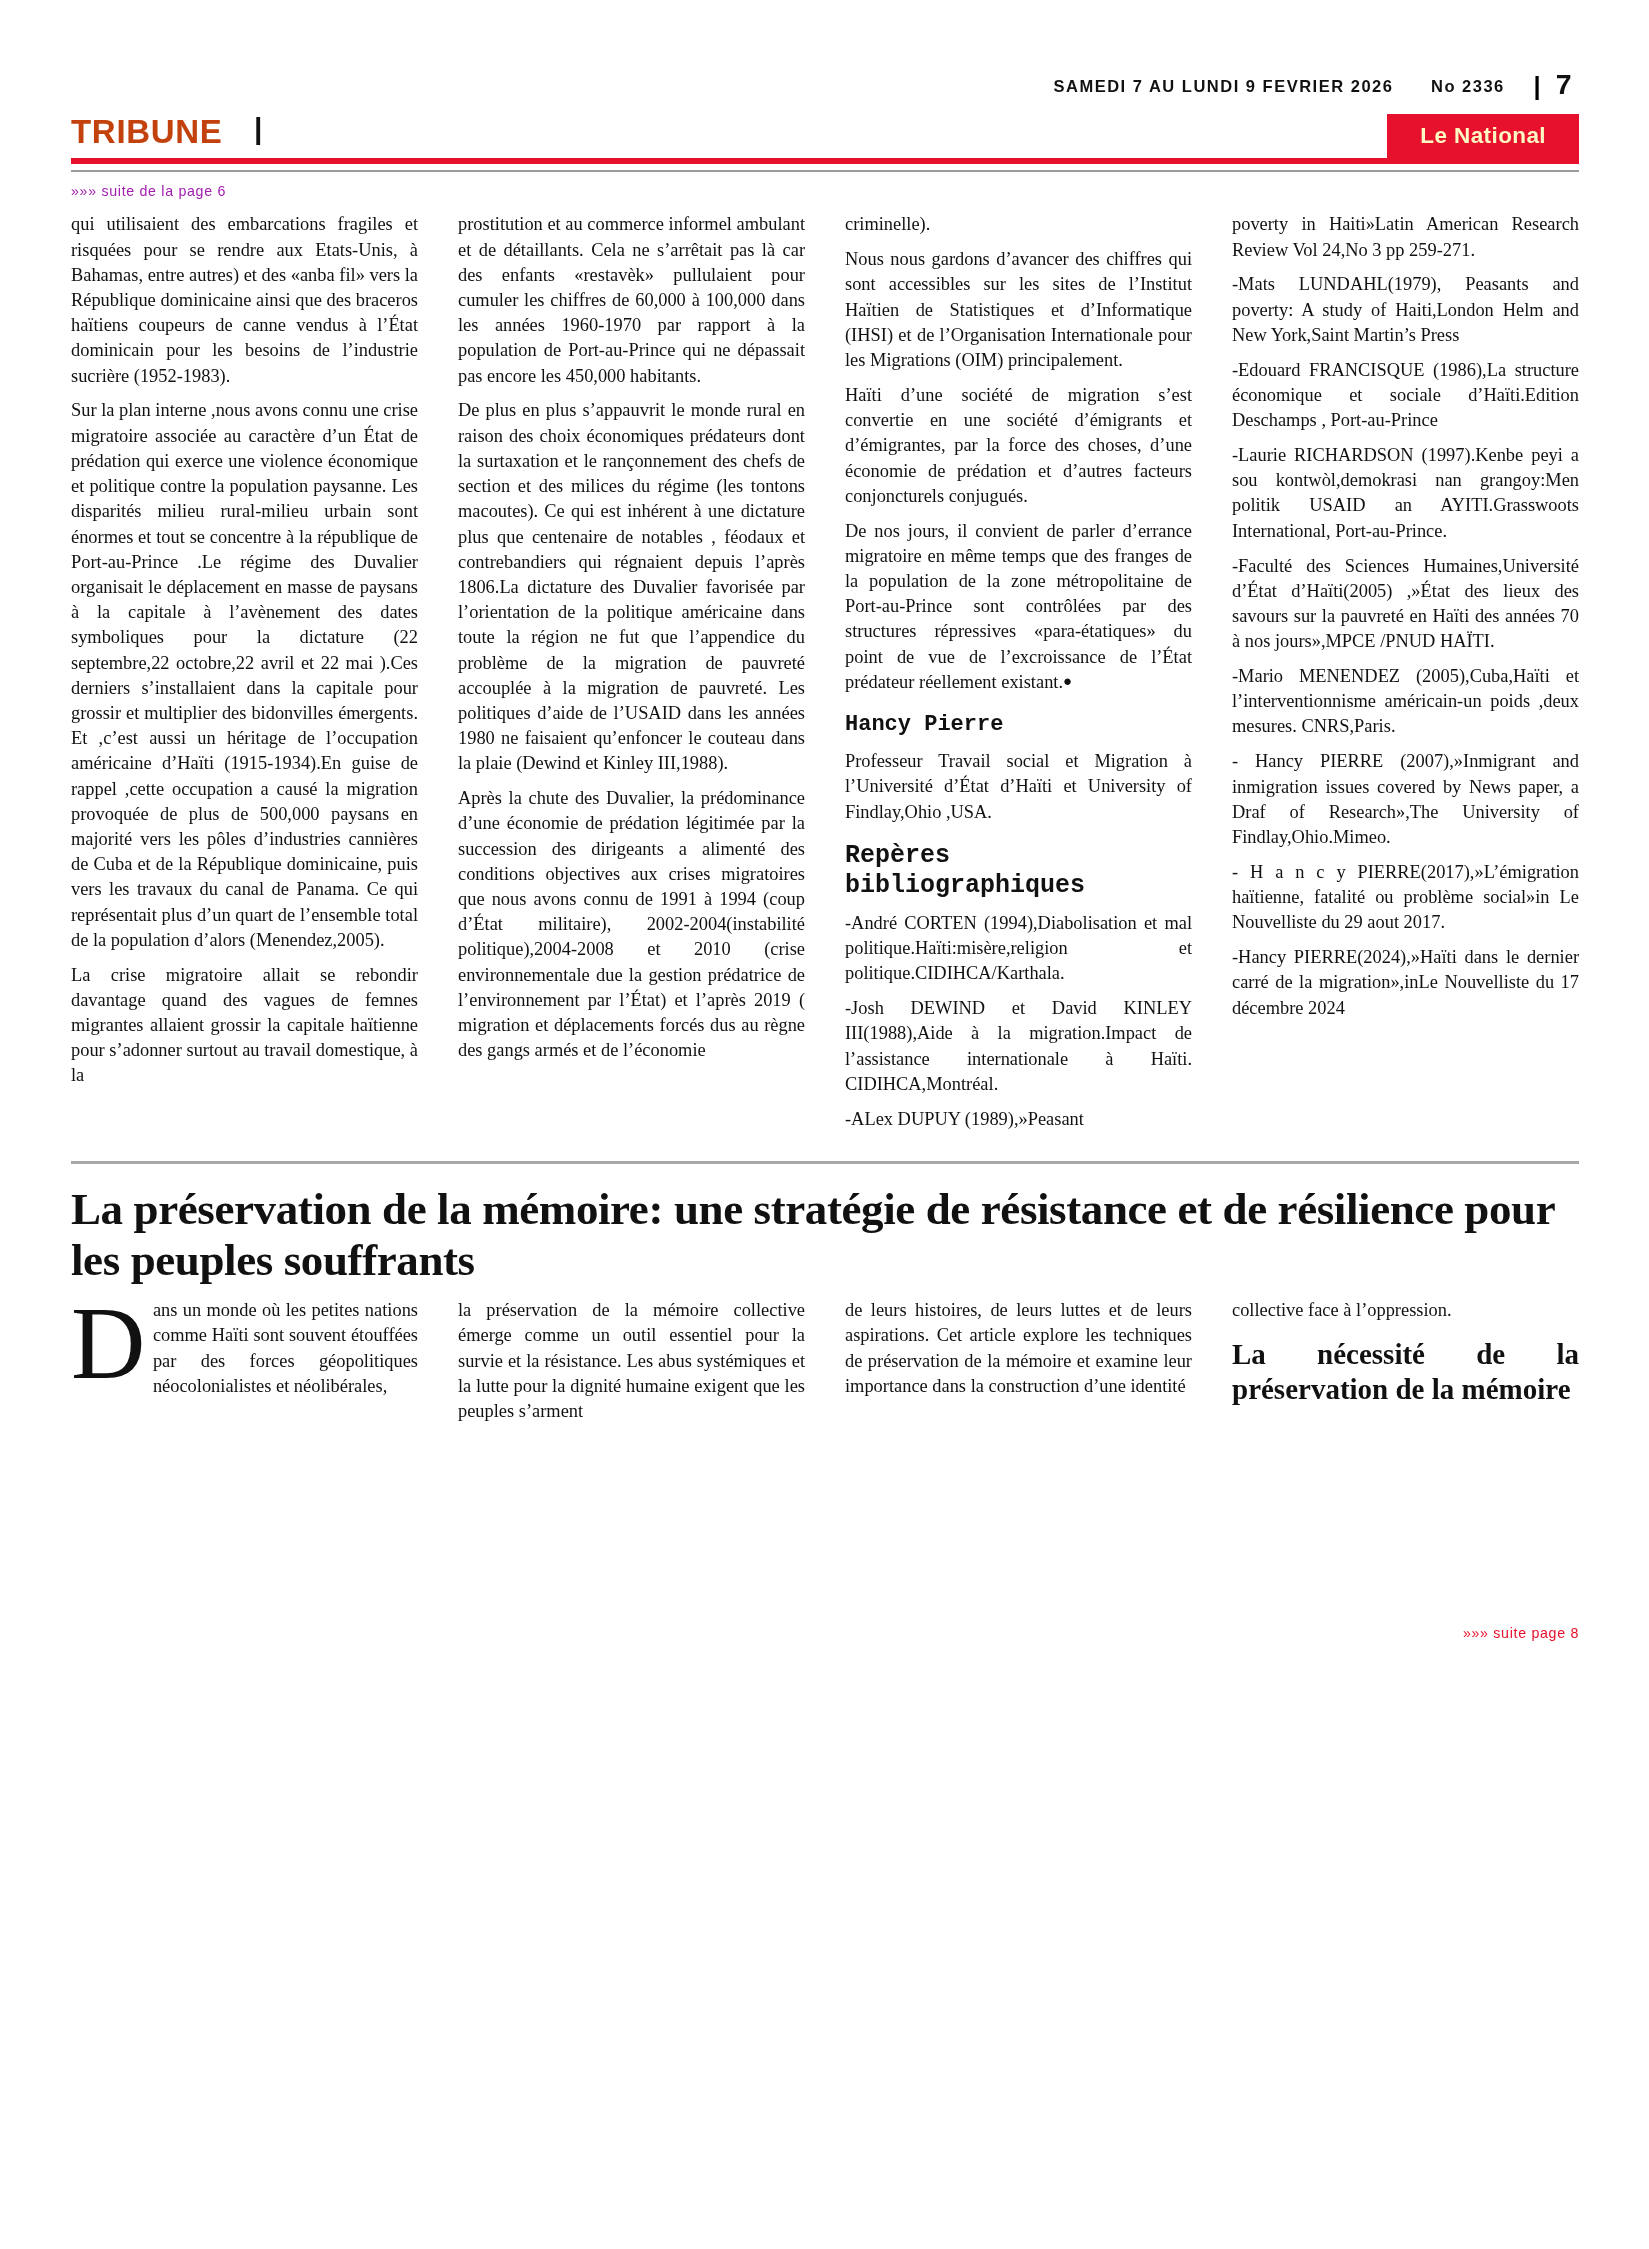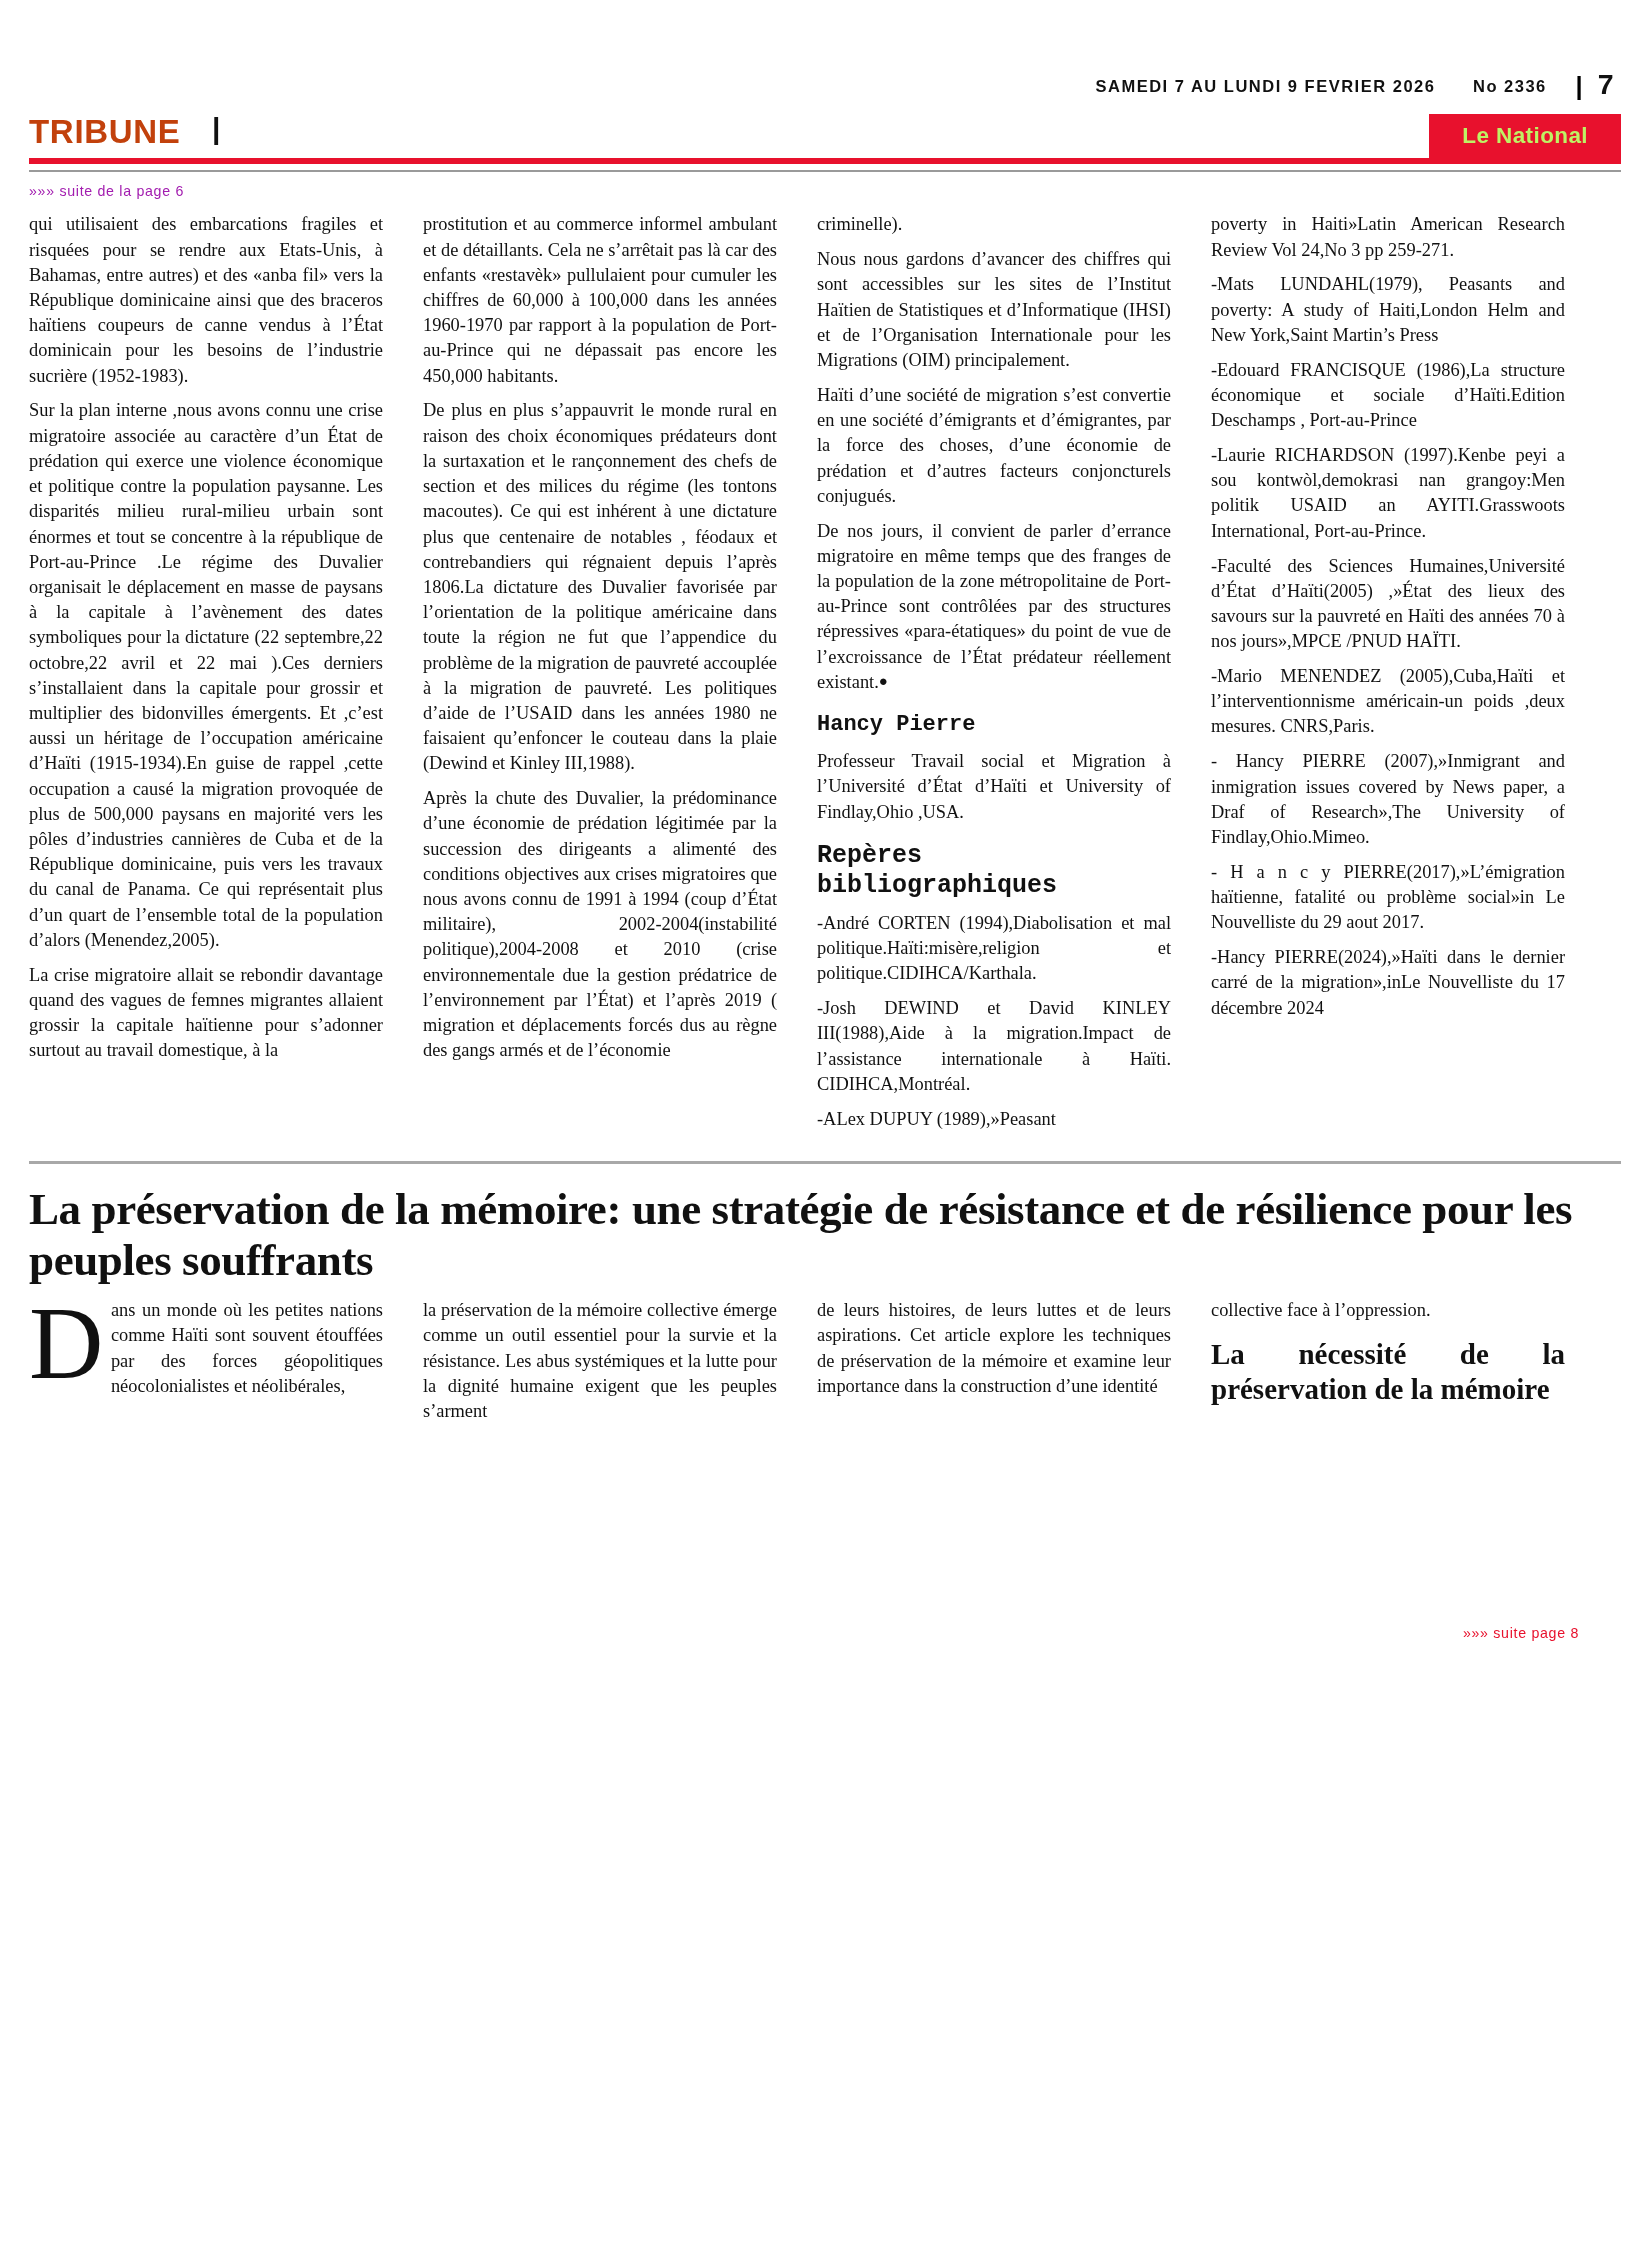--- a/index.html
+++ b/index.html
@@ -8,21 +8,21 @@
     width: 1650px;
     height: 2250px;
     background: #ffffff;
     font-family: "Liberation Serif", serif;
     color: #111111;
   }
   .page {
     position: relative;
     width: 1650px;
     height: 1684px;
-    padding: 0 29px;
+    padding: 0 71px;
   }
 
   
   .masthead {
     position: relative;
     padding-top: 66px;
   }
   .mast-dateline {
     text-align: right;
     font-family: "Liberation Sans", sans-serif;
@@ -70,21 +70,21 @@
     margin-left: 28.5px;
     vertical-align: middle;
     position: relative;
     top: -2.2px;
   }
   .brand-block {
     position: absolute;
     right: 0;
     top: 1.5px;
     background: #e8112d;
-    color: #bef264;
+    color: #fef9c3;
     font-family: "Liberation Sans", sans-serif;
     font-weight: bold;
     font-size: 22.5px;
     padding: 9px 33px 10.5px 33px;
     letter-spacing: 0.4px;
   }
   .mast-rule-red {
     height: 6.7px;
     background: #e8112d;
     margin-top: 3px;

